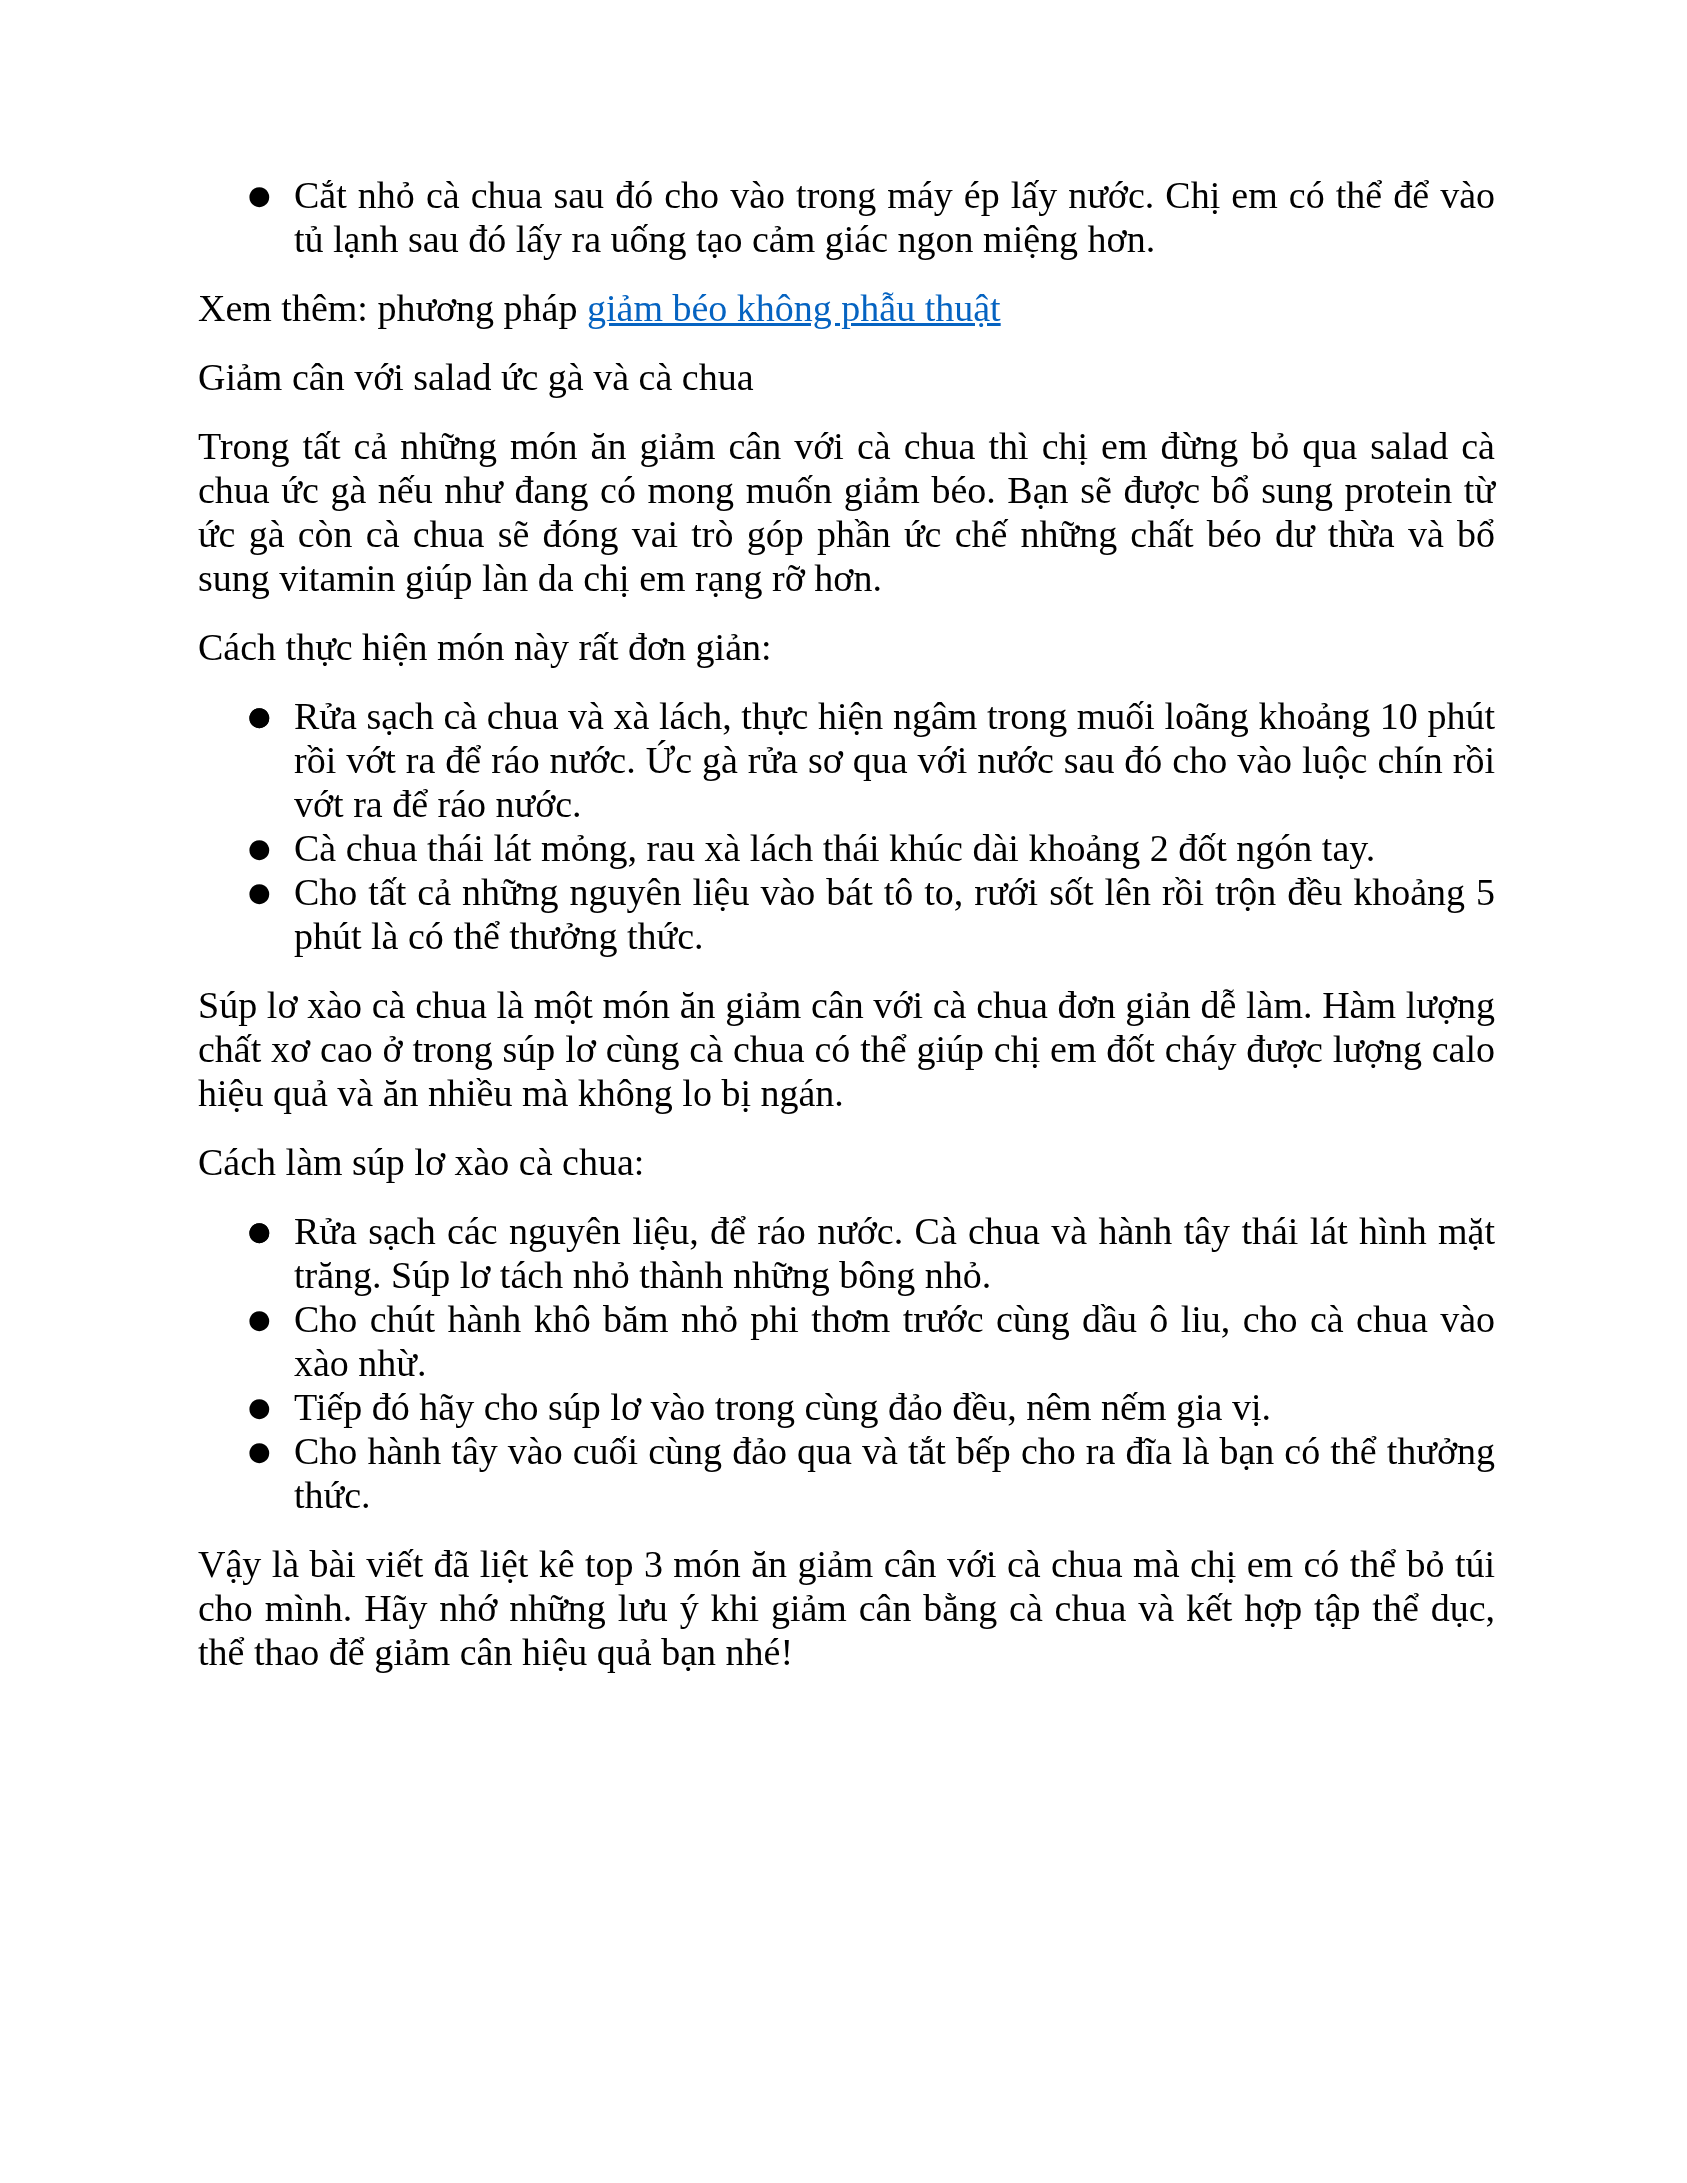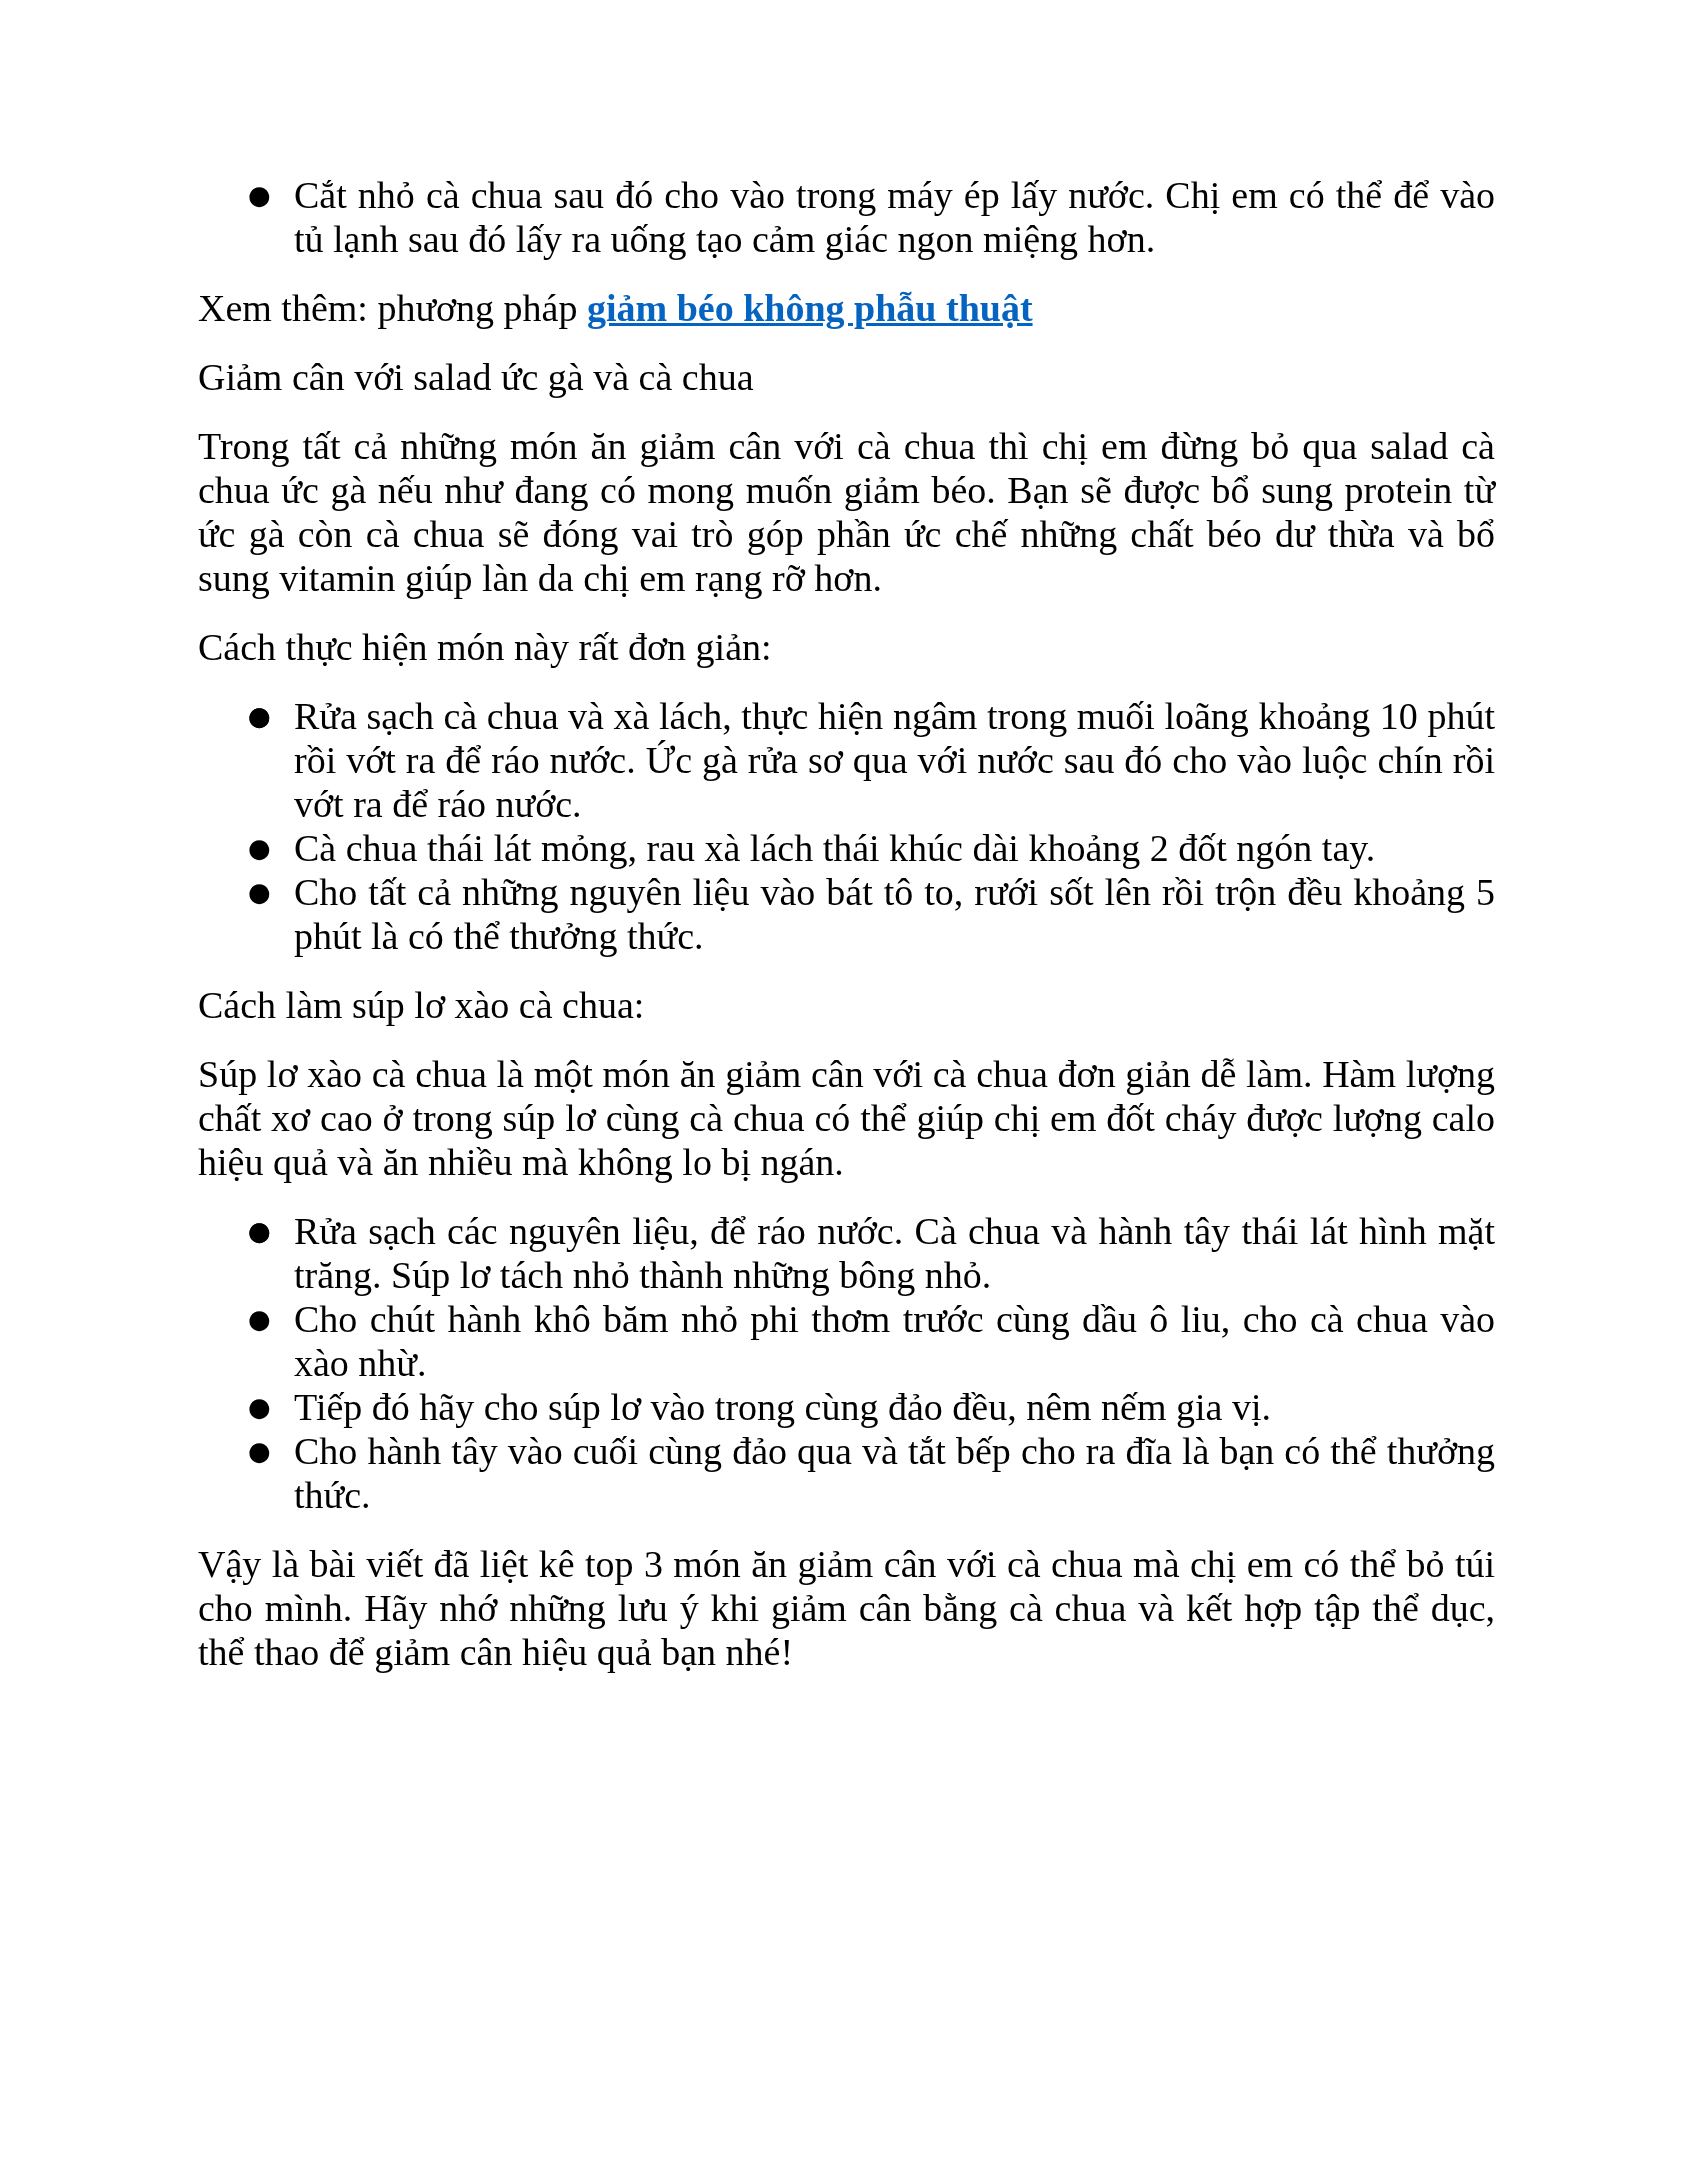--- a/index.html
+++ b/index.html
@@ -38,21 +38,21 @@
   .bullet-marker {
     position: absolute;
     left: -46px;
     top: 0;
     font-family: "DejaVu Sans", sans-serif;
     font-size: 26px;
     line-height: 44px;
   }
   a.doc-link {
     color: #0563C1;
-    font-weight: bold;
+    font-weight: normal;
     text-decoration: underline;
     cursor: pointer;
   }
 </style>
 </head>
 <body>
 
 <div class="page">
 
   <ul class="bullets">
@@ -84,23 +84,23 @@
       <span class="bullet-marker">●</span>
       <span>Cà chua thái lát mỏng, rau xà lách thái khúc dài khoảng 2 đốt ngón tay.</span>
     </li>
     <li>
       <span class="bullet-marker">●</span>
       <span>Cho tất cả những nguyên liệu vào bát tô to, rưới sốt lên rồi trộn đều khoảng 5 phút là có thể thưởng thức.</span>
     </li>
   </ul>
 
 
+  <p class="para">Súp lơ xào cà chua là một món ăn giảm cân với cà chua đơn giản dễ làm. Hàm lượng chất xơ cao ở trong súp lơ cùng cà chua có thể giúp chị em đốt cháy được lượng calo hiệu quả và ăn nhiều mà không lo bị ngán.</p>
+
   <p class="para">Cách làm súp lơ xào cà chua:</p>
-
-  <p class="para">Súp lơ xào cà chua là một món ăn giảm cân với cà chua đơn giản dễ làm. Hàm lượng chất xơ cao ở trong súp lơ cùng cà chua có thể giúp chị em đốt cháy được lượng calo hiệu quả và ăn nhiều mà không lo bị ngán.</p>
 
   <ul class="bullets">
     <li>
       <span class="bullet-marker">●</span>
     </li>
     <li>
       <span class="bullet-marker">●</span>
       <span>Rửa sạch các nguyên liệu, để ráo nước. Cà chua và hành tây thái lát hình mặt trăng. Súp lơ tách nhỏ thành những bông nhỏ.</span>
     </li>
     <li>

